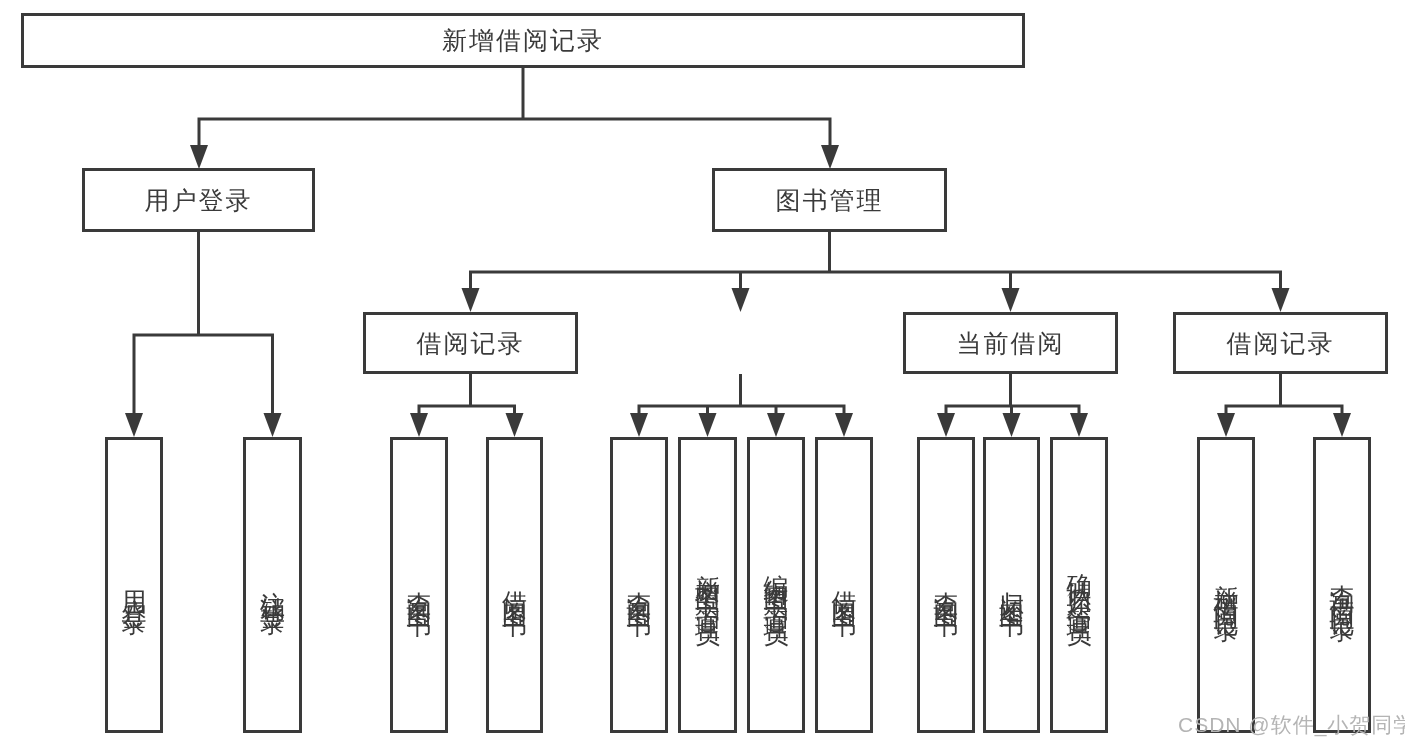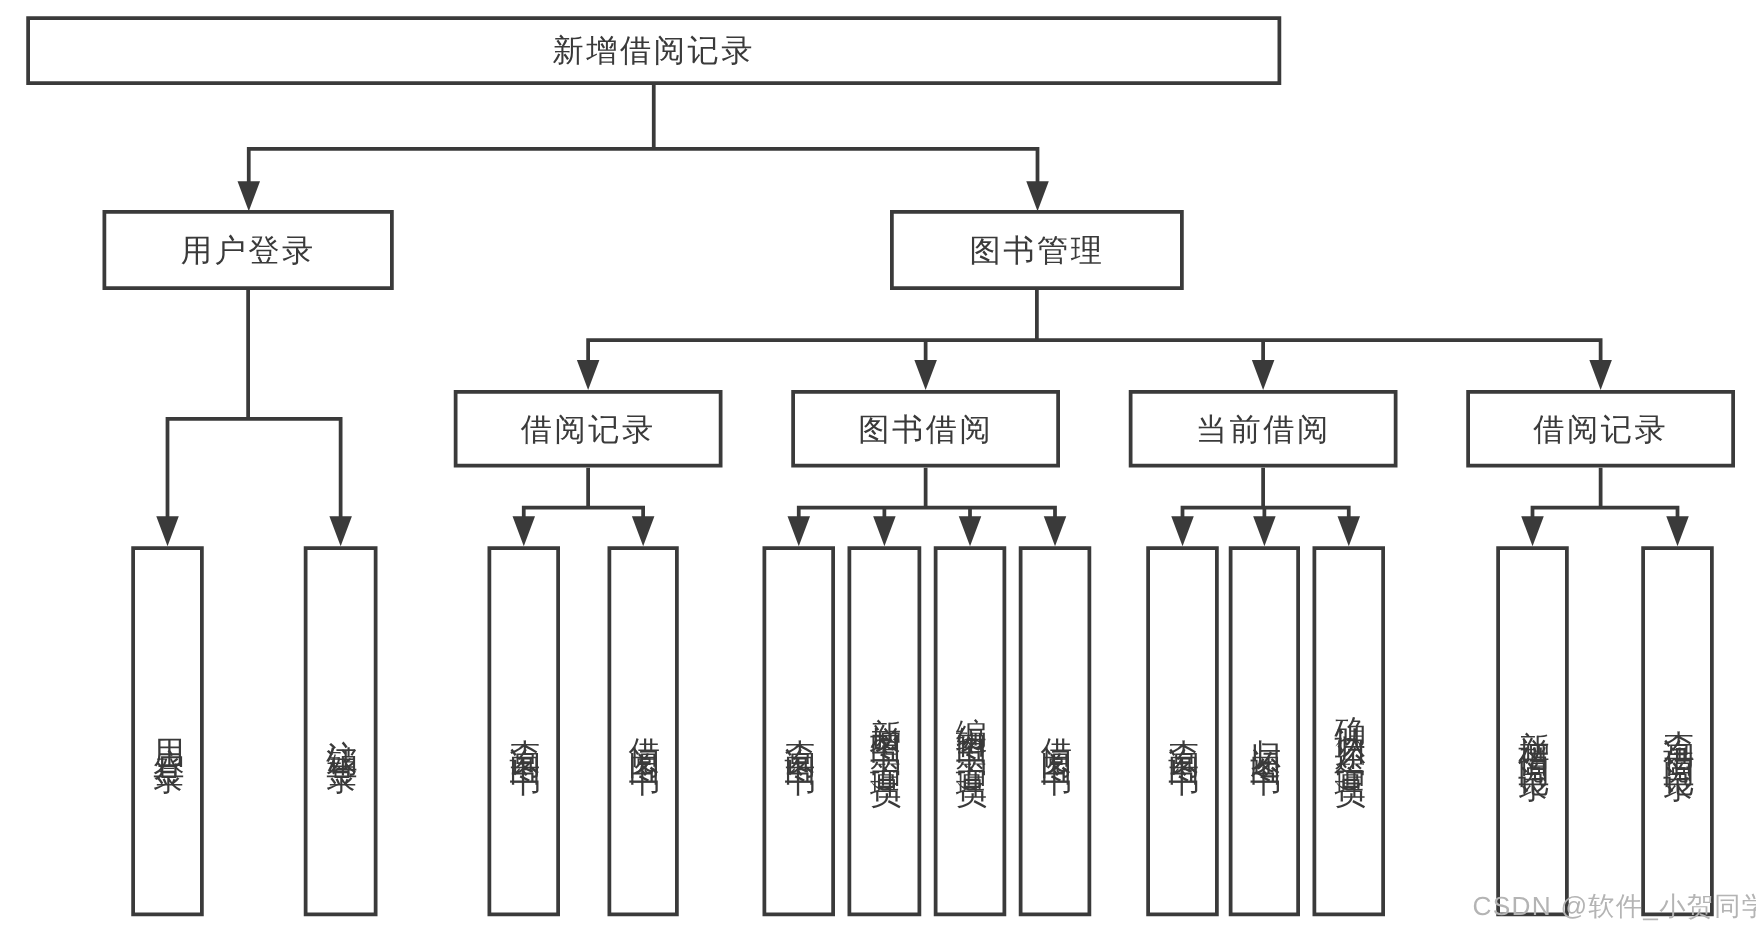--- a/index.html
+++ b/index.html
@@ -94,23 +94,20 @@
   <div class="box hbox" style="left:82px;top:168px;width:233px;height:64px">
     <span>用户登录</span>
   </div>
   <div class="box hbox" style="left:712px;top:168px;width:235px;height:64px">
     <span>图书管理</span>
   </div>
 
   <div class="box hbox" style="left:363px;top:312px;width:215px;height:62px">
     <span>借阅记录</span>
   </div>
-  <div class="box hbox" style="left:633px;top:312px;width:215px;height:62px">
-    <span>图书借阅</span>
-  </div>
   <div class="box hbox" style="left:1173px;top:312px;width:215px;height:62px">
     <span>借阅记录</span>
   </div>
   <div class="box hbox" style="left:903px;top:312px;width:215px;height:62px">
     <span>当前借阅</span>
   </div>
 
   <div class="box vbox" style="left:105px;top:437px;width:58px;height:296px">
     <span>用户登录</span>
   </div>

